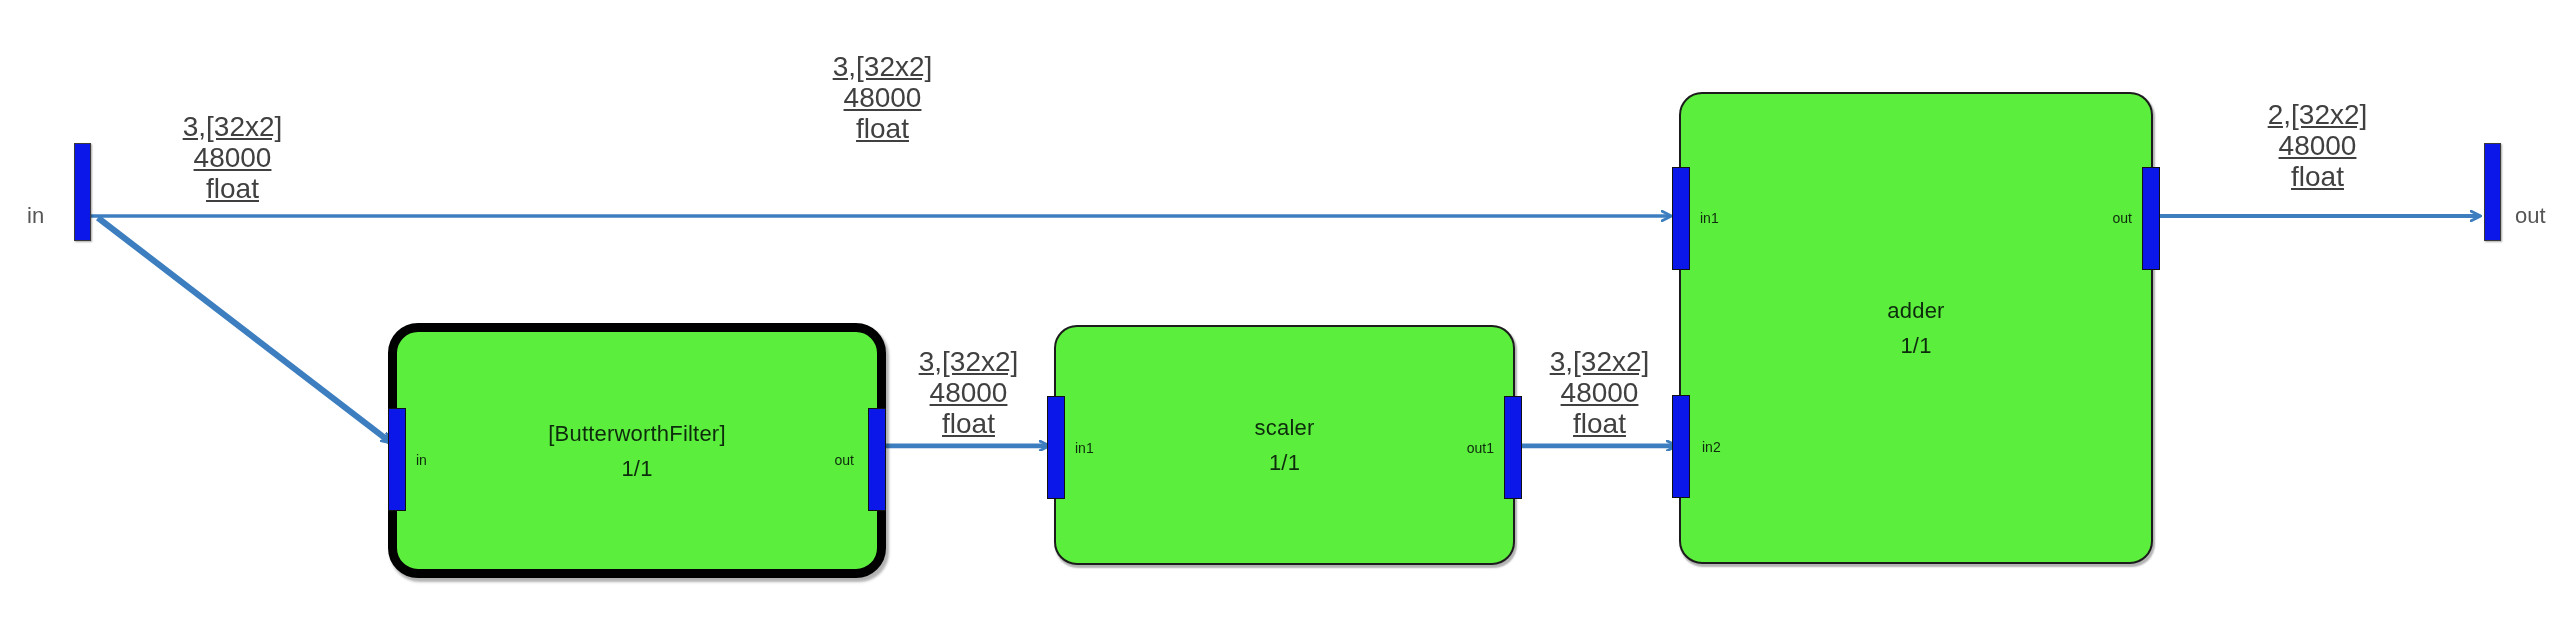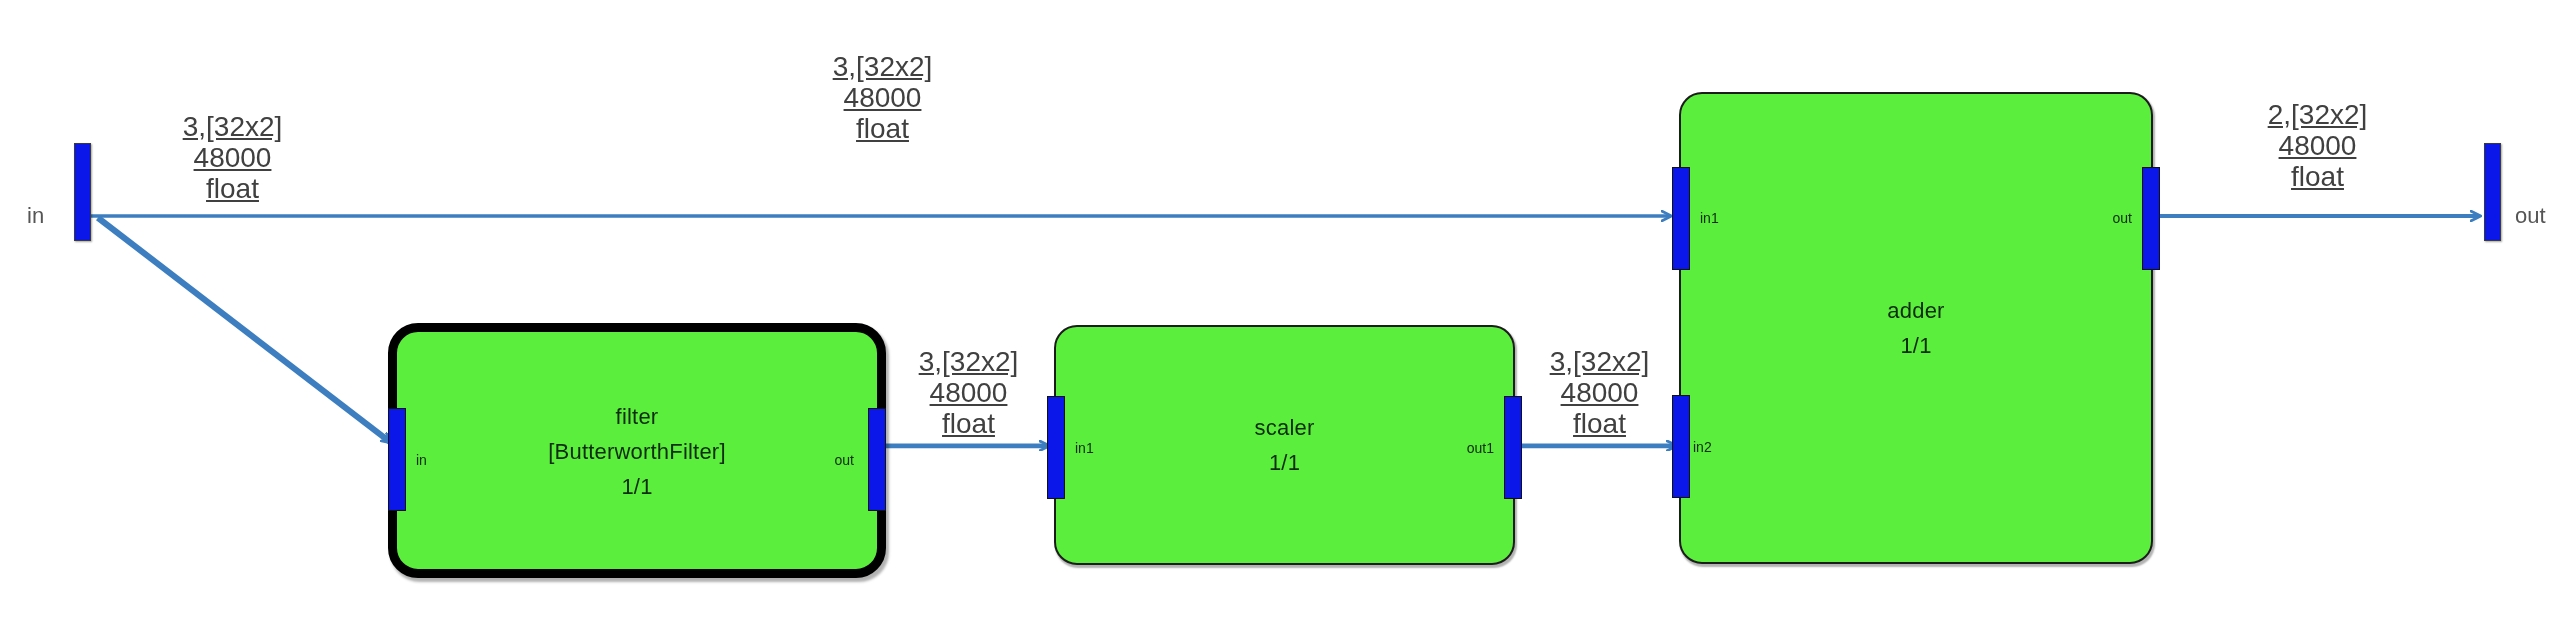--- a/index.html
+++ b/index.html
@@ -62,21 +62,20 @@
   <div class="ext-label" style="left:27px;top:216px;">in</div>
 
   <div class="ext-port" style="left:2484px;top:143px;width:16.6px;height:98px;"></div>
   <div class="ext-label" style="left:2515px;top:216px;">out</div>
 
   <div class="node thick" style="left:388px;top:323px;width:498px;height:255px;">
     <div class="port left" style="top:76px;width:17.5px;height:103px;"></div>
     <div class="port-label" style="left:19px;top:128px;">in</div>
 
     <div class="node-text">
-      <div>filter</div>
       <div>[ButterworthFilter]</div>
       <div>1/1</div>
     </div>
 
     <div class="port right" style="top:76px;width:17.5px;height:103px;"></div>
     <div class="port-label" style="right:23px;top:128px;">out</div>
   </div>
 
   <div class="node thin" style="left:1054px;top:325px;width:461px;height:240px;">
     <div class="port left" style="top:69px;width:17.5px;height:103px;"></div>
@@ -89,21 +88,21 @@
 
     <div class="port right" style="top:69px;width:17.5px;height:103px;"></div>
     <div class="port-label" style="right:19px;top:121px;">out1</div>
   </div>
 
   <div class="node thin" style="left:1679px;top:92px;width:474px;height:472px;">
     <div class="port left" style="top:73px;width:17.5px;height:103px;"></div>
     <div class="port-label" style="left:19px;top:124px;">in1</div>
 
     <div class="port left" style="top:301px;width:17.5px;height:103px;"></div>
-    <div class="port-label" style="left:12px;top:353px;">in2</div>
+    <div class="port-label" style="left:21px;top:353px;">in2</div>
 
     <div class="node-text">
       <div>adder</div>
       <div>1/1</div>
     </div>
 
     <div class="port right" style="top:73px;width:17.5px;height:103px;"></div>
     <div class="port-label" style="right:19px;top:124px;">out</div>
   </div>
 

